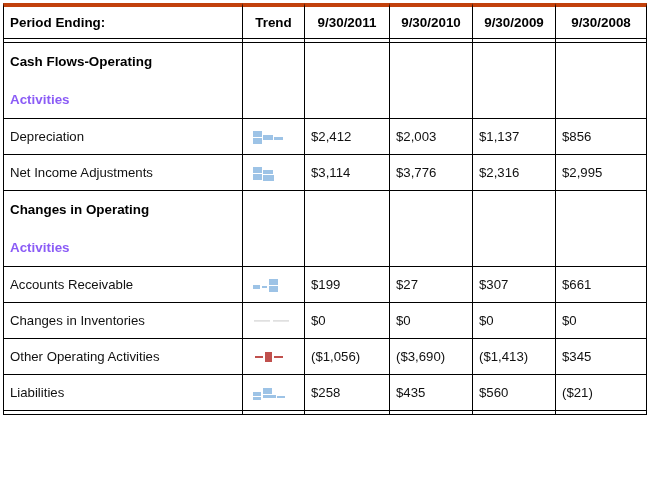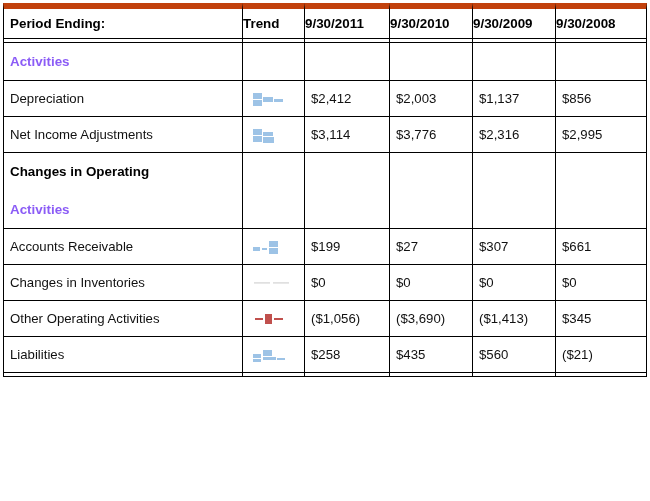--- a/index.html
+++ b/index.html
@@ -50,32 +50,33 @@
     color: #111111;
     box-sizing: border-box;
     overflow: hidden;
     white-space: nowrap;
   }
   table.fin tr > td:first-child,
   table.fin tr > th:first-child {
     border-left: 1px solid #000000;
   }
   table.fin tr.r-head > th {
-    border-top: 6px solid #c2410c;
+    border-top: 4px solid #c2410c;
   }
 
   
   tr.r-head th {
     font-weight: bold;
     font-size: 13.4px;
     color: #000000;
     height: 36px;
   }
   tr.r-head th.th-trend,
   tr.r-head th.th-year {
+    text-align: center;
     padding-left: 0;
   }
 
   
   tr.sep td {
     border-right: 1px solid #000000;
     border-bottom: 1px solid #000000;
     border-top: 0;
     height: 4px;
     padding: 0;
@@ -136,20 +137,28 @@
       </thead>
     <tbody>
         <tr class="sep">
           <td></td>
           <td></td>
           <td></td>
           <td></td>
           <td></td>
           <td></td>
         </tr>
+        <tr class="r-group">
+          <td>Cash Flows-Operating</td>
+          <td class="trend-cell"></td>
+          <td></td>
+          <td></td>
+          <td></td>
+          <td></td>
+        </tr>
         <tr class="r-group-2">
           <td>Activities</td>
           <td class="trend-cell"></td>
           <td></td>
           <td></td>
           <td></td>
           <td></td>
         </tr>
         <tr class="r-data">
           <td>Depreciation</td>

